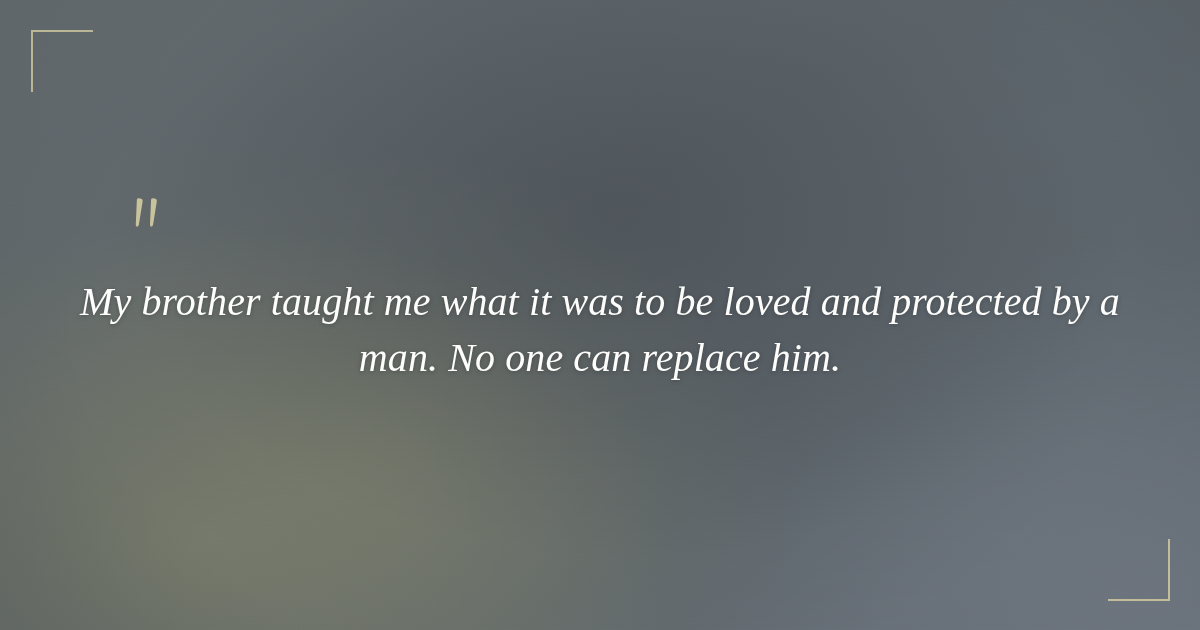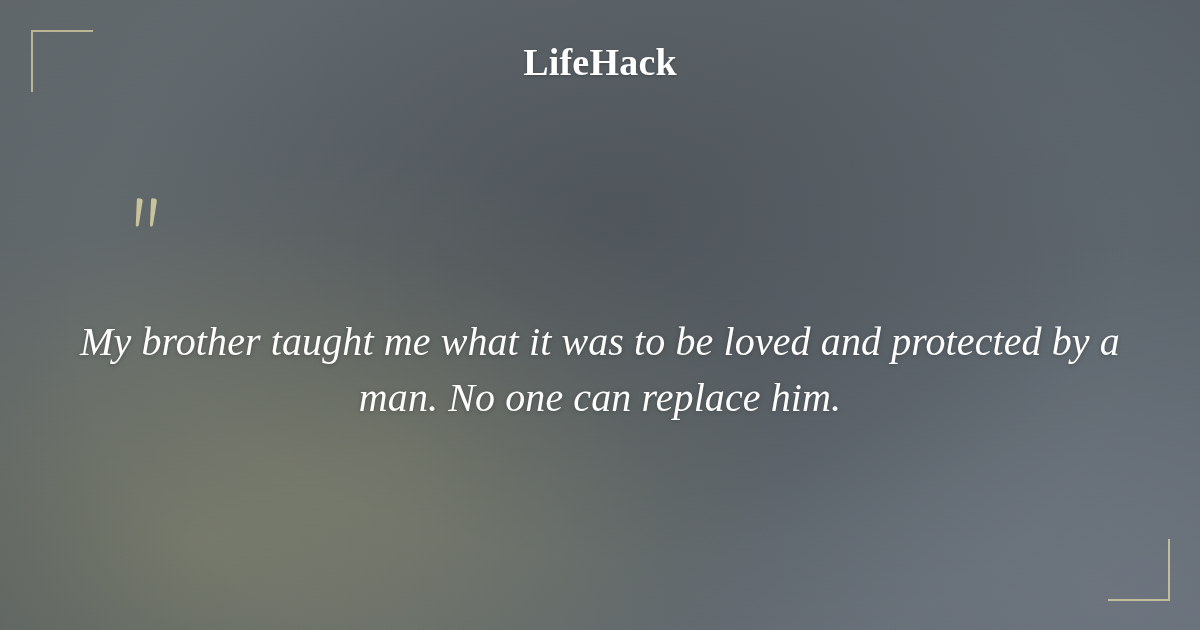--- a/index.html
+++ b/index.html
@@ -155,21 +155,20 @@
     width: 1080px;
     text-align: center;
     font-family: "Liberation Serif", "DejaVu Serif", serif;
     font-style: italic;
     font-weight: 400;
     font-size: 40px;
     line-height: 56px;
     color: #fdfdfb;
     text-shadow: 0 1px 4px rgba(28,32,36,0.34);
     letter-spacing: 0.1px;
-    margin-top: 40px;
   }
 </style>
 </head>
 <body>
 
 <div class="card">
 
   <div class="bg-base"></div>
   <div class="bg-olive"></div>
   <div class="bg-olive2"></div>
@@ -178,23 +177,20 @@
   <div class="bg-dark-center"></div>
   <div class="bg-vignette"></div>
   <div class="bg-grain"></div>
 
   <div class="content">
 
     <div class="bracket bracket-tl"></div>
 
     <div class="bracket bracket-br"></div>
 
-    <div class="brand">
-      <span class="brand-text">LifeHack</span>
-    </div>
 
     <div class="quote-wrap">
 
       <div class="quote-mark">
         <svg width="48" height="48" viewBox="0 0 48 48" aria-hidden="true">
           <path d="M10.2 2.2 C13.6 2.2 15.0 3.0 14.6 5.4 L11.0 28.0 C10.7 29.8 10.0 30.6 9.1 30.6 C8.2 30.6 7.7 29.8 7.8 28.0 L8.8 5.2 C8.9 3.0 9.1 2.2 10.2 2.2 Z" fill="#c9c39c"></path>
           <path d="M24.4 2.2 C27.8 2.2 29.2 3.0 28.8 5.4 L25.2 28.0 C24.9 29.8 24.2 30.6 23.3 30.6 C22.4 30.6 21.9 29.8 22.0 28.0 L23.0 5.2 C23.1 3.0 23.3 2.2 24.4 2.2 Z" fill="#c9c39c"></path>
         </svg>
       </div>
 

